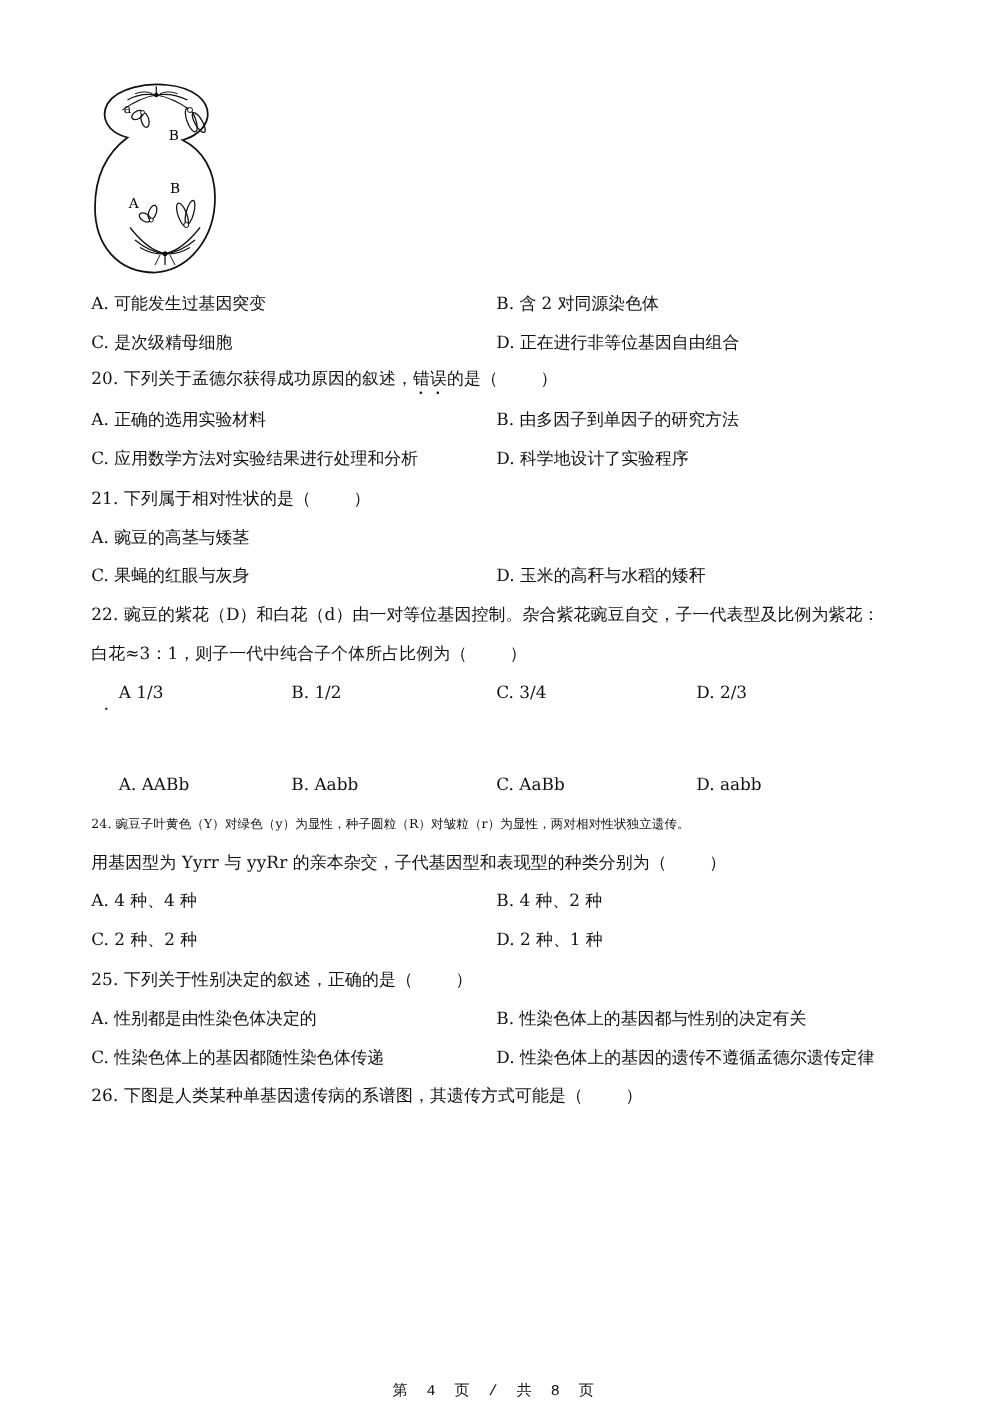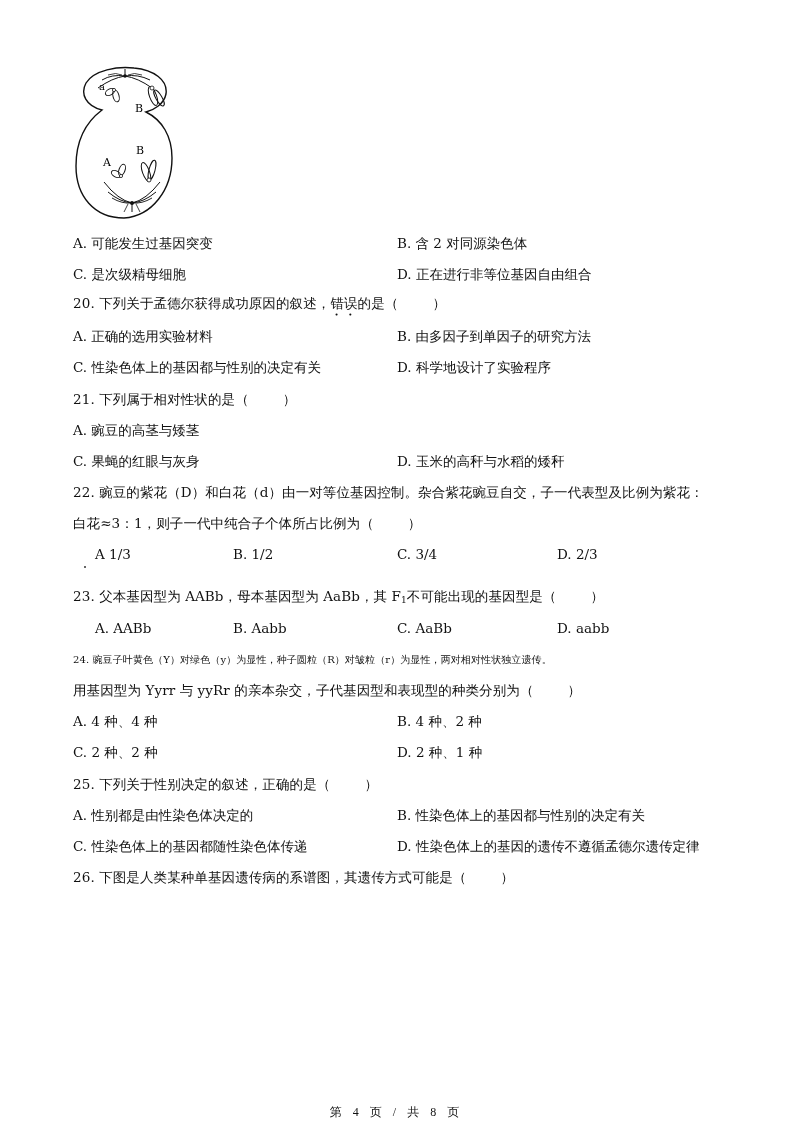--- a/index.html
+++ b/index.html
@@ -21,21 +21,21 @@
     .c4-2 { left: 233px; }
     .c4-3 { left: 397px; }
     .c4-4 { left: 557px; }
     .emph { text-emphasis: dot; -webkit-text-emphasis: dot; text-emphasis-position: under; -webkit-text-emphasis-position: under; }
     .blank { display: inline-block; width: 34px; }
     sub.s { font-size: 9px; vertical-align: -2px; }
     .stray-dot { position: absolute; left: 84px; top: 566px; width: 2px; height: 2px; background: #333; border-radius: 1px; }
     .footer {
       position: absolute; top: 1104px; left: 0; width: 793px; text-align: center;
       font-size: 12px; letter-spacing: 4px; color: #111;
-      font-family: Liberation Serif, serif;
+      font-family: Liberation Mono, monospace;
     }
   </style>
 </head>
 <body>
 
 <div class="page">
 
   <svg class="figure" viewBox="0 0 104 156">
 
     <path d="M30,44 C14,40 8,28 14,17 C22,4 46,0 62,2 C82,4 96,14 94,28 C92,38 82,44 74,46
@@ -78,43 +78,40 @@
   <div class="opt col-a" style="top:234px">A. 可能发生过基因突变</div>
   <div class="opt col-b2" style="top:234px">B. 含 2 对同源染色体</div>
   <div class="opt col-a" style="top:265px">C. 是次级精母细胞</div>
   <div class="opt col-b2" style="top:265px">D. 正在进行非等位基因自由组合</div>
 
   <div class="line" style="top:294px">
     <span>20. 下列关于孟德尔获得成功原因的叙述，</span><span class="emph">错误</span><span>的是（</span><span class="blank"></span><span>）</span>
   </div>
   <div class="opt col-a" style="top:327px">A. 正确的选用实验材料</div>
   <div class="opt col-b2" style="top:327px">B. 由多因子到单因子的研究方法</div>
-  <div class="opt col-a" style="top:358px">C. 性染色体上的基因都与性别的决定有关</div>
+  <div class="opt col-a" style="top:358px">C. 应用数学方法对实验结果进行处理和分析</div>
   <div class="opt col-b2" style="top:358px">D. 科学地设计了实验程序</div>
 
   <div class="line" style="top:390px">
     <span>21. 下列属于相对性状的是（</span><span class="blank"></span><span>）</span>
   </div>
   <div class="opt col-a" style="top:421px">A. 豌豆的高茎与矮茎</div>
   <div class="opt col-a" style="top:452px">C. 果蝇的红眼与灰身</div>
   <div class="opt col-b2" style="top:452px">D. 玉米的高秆与水稻的矮秆</div>
 
   <div class="line" style="top:483px">22. 豌豆的紫花（D）和白花（d）由一对等位基因控制。杂合紫花豌豆自交，子一代表型及比例为紫花：</div>
   <div class="line" style="top:514px">
     <span>白花≈3：1，则子一代中纯合子个体所占比例为（</span><span class="blank"></span><span>）</span>
   </div>
   <div class="opt c4-1" style="top:545px">A  1/3</div>
   <div class="opt c4-2" style="top:545px">B. 1/2</div>
   <div class="opt c4-3" style="top:545px">C. 3/4</div>
   <div class="opt c4-4" style="top:545px">D. 2/3</div>
   <div class="stray-dot"></div>
 
-  <div class="line" style="top:587px">
-    <span>23. 父本基因型为 AABb，母本基因型为 AaBb，其 F</span><sub class="s">1</sub><span>不可能出现的基因型是（</span><span class="blank"></span><span>）</span>
-  </div>
   <div class="opt c4-1" style="top:619px">A. AABb</div>
   <div class="opt c4-2" style="top:619px">B. Aabb</div>
   <div class="opt c4-3" style="top:619px">C. AaBb</div>
   <div class="opt c4-4" style="top:619px">D. aabb</div>
 
   <div class="line" style="top:651px; font-size:10px">24. 豌豆子叶黄色（Y）对绿色（y）为显性，种子圆粒（R）对皱粒（r）为显性，两对相对性状独立遗传。</div>
   <div class="line" style="top:681px">
     <span>用基因型为 Yyrr 与 yyRr 的亲本杂交，子代基因型和表现型的种类分别为（</span><span class="blank"></span><span>）</span>
   </div>
   <div class="opt col-a" style="top:712px">A. 4 种、4 种</div>

